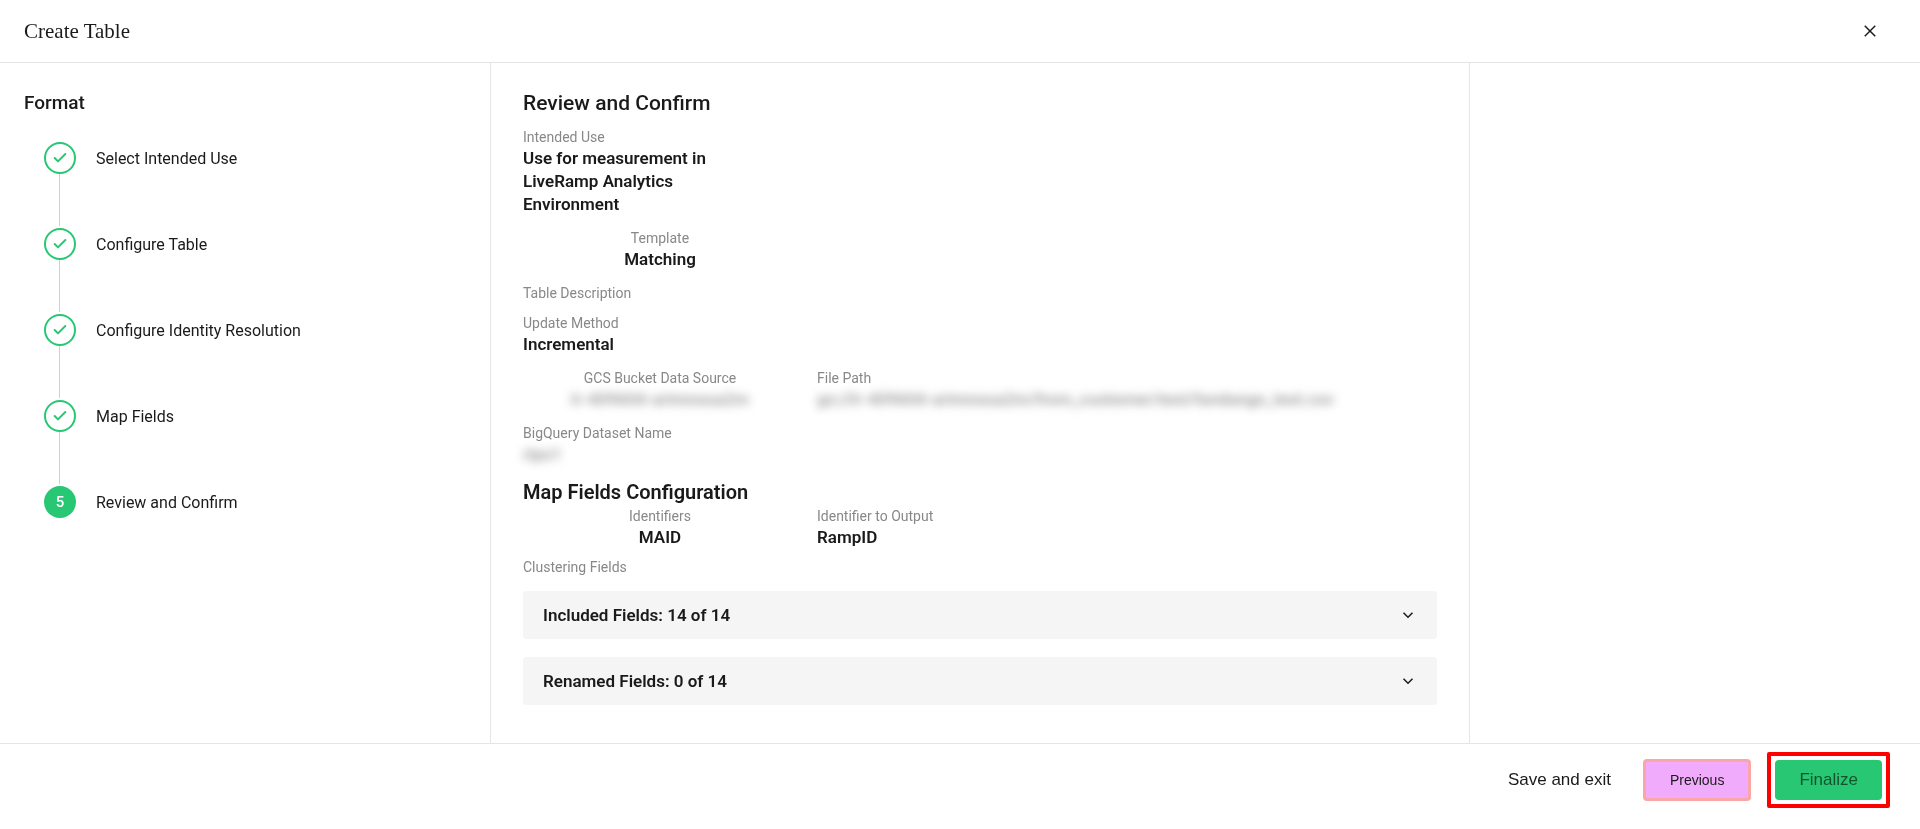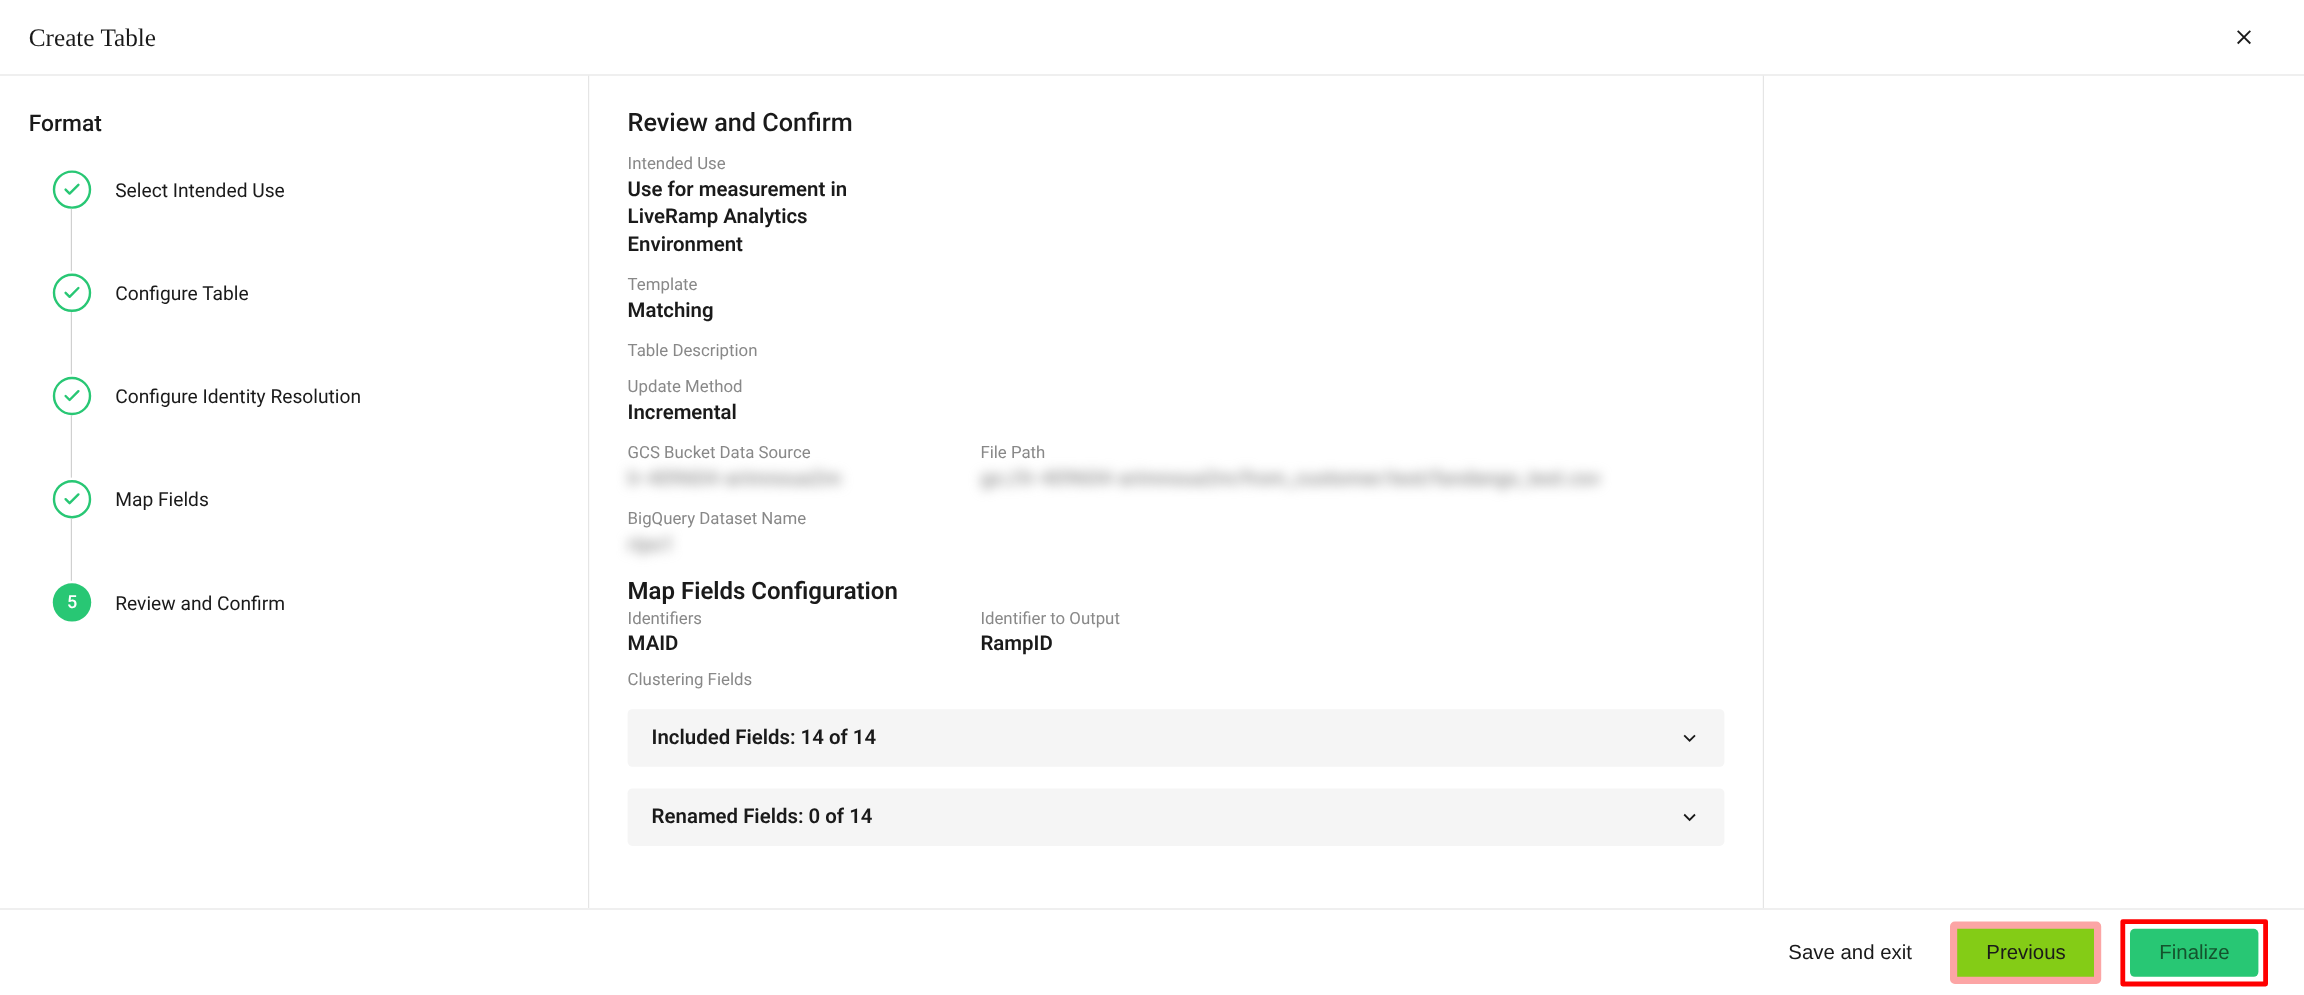--- a/index.html
+++ b/index.html
@@ -154,20 +154,21 @@
       gap: 20px;
       margin-bottom: 14px;
     }
     
     .field-col {
       flex: 1;
     }
     
     .field-col.narrow {
       flex: 0 0 274px;
+      text-align: center;
     }
     
     .field-label {
       font-size: 14px;
       color: #888;
       margin-bottom: 2px;
     }
     
     .field-value {
       font-size: 17px;
@@ -210,21 +211,21 @@
     
     .section-title {
       font-size: 20px;
       font-weight: 600;
       color: #1a1a1a;
       margin-bottom: 4px;
     }
     
     .footer {
       position: fixed;
-      bottom: 0;
+      bottom: 14px;
       left: 0;
       right: 0;
       height: 72px;
       border-top: 1px solid #e5e5e5;
       display: flex;
       justify-content: flex-end;
       align-items: center;
       padding: 0 30px;
       gap: 16px;
       background: #fff;
@@ -233,23 +234,23 @@
     .btn-link {
       background: none;
       border: none;
       font-size: 17px;
       color: #1a1a1a;
       cursor: pointer;
       padding: 10px 16px;
     }
     
     .btn-outline {
-      background: #84cc16;
-      border: 6px solid #fca5a5;
-      font-size: 17px;
+      background: #f0abfc;
+      border: 3px solid #fca5a5;
+      font-size: 14px;
       color: #1a1a1a;
       cursor: pointer;
       padding: 10px 24px;
       border-radius: 4px;
     }
     
     .btn-primary {
       background: #28c774;
       border: none;
       font-size: 17px;

